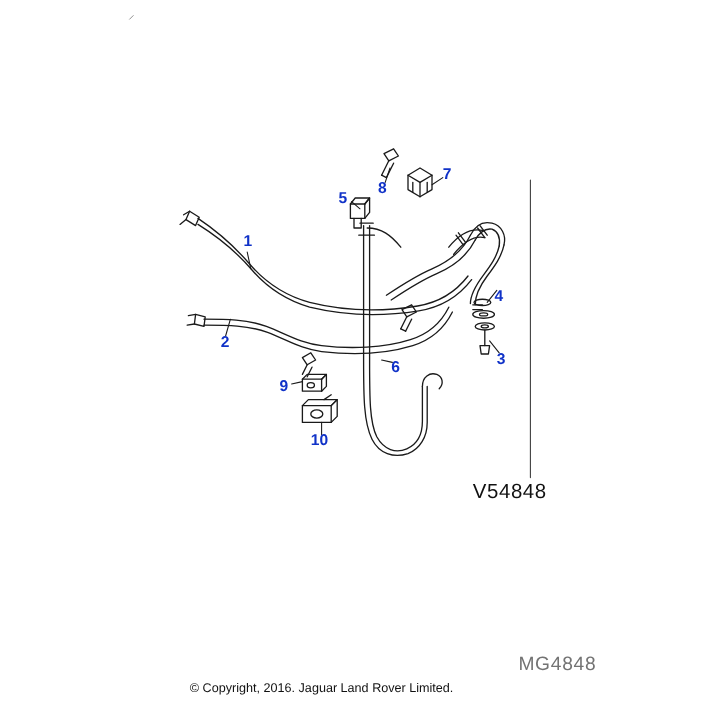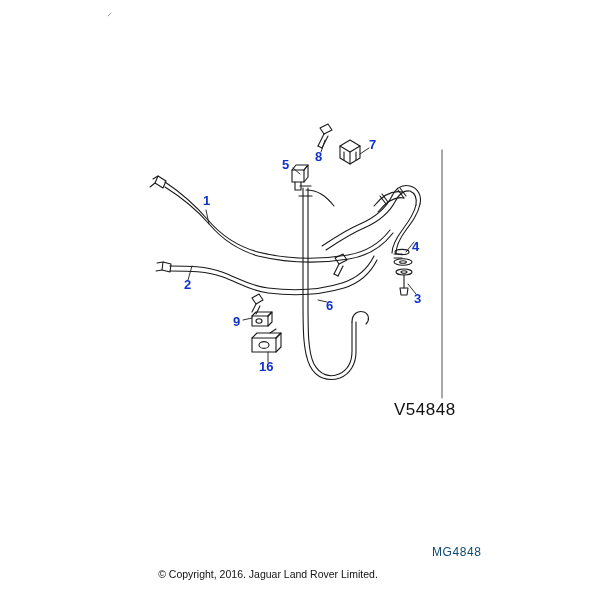--- a/index.html
+++ b/index.html
@@ -38,23 +38,23 @@
   }
   .code-label {
     position: absolute;
     color: #111111;
     font-family: "Liberation Sans", sans-serif;
     font-size: 17px;
     letter-spacing: 0.5px;
   }
   .part-code {
     position: absolute;
-    color: #0c4a6e;
-    font-family: "Liberation Sans", sans-serif;
-    font-size: 12px;
+    color: #737373;
+    font-family: "Liberation Sans", sans-serif;
+    font-size: 16px;
     letter-spacing: 0.6px;
   }
   .copyright {
     position: absolute;
     left: 0;
     width: 536px;
     text-align: center;
     color: #111111;
     font-family: "Liberation Sans", sans-serif;
     font-size: 10.5px;
@@ -199,21 +199,21 @@
 
   <div class="callout" style="left:203px; top:194px;">1</div>
   <div class="callout" style="left:184px; top:278px;">2</div>
   <div class="callout" style="left:414px; top:292px;">3</div>
   <div class="callout" style="left:412px; top:240px;">4</div>
   <div class="callout" style="left:282px; top:158px;">5</div>
   <div class="callout" style="left:326px; top:299px;">6</div>
   <div class="callout" style="left:369px; top:138px;">7</div>
   <div class="callout" style="left:315px; top:150px;">8</div>
   <div class="callout" style="left:233px; top:315px;">9</div>
-  <div class="callout" style="left:259px; top:360px;">16</div>
+  <div class="callout" style="left:259px; top:360px;">10</div>
 
   <div class="code-label" style="left:394px; top:400px;">V54848</div>
 
   <div class="part-code" style="left:432px; top:545px;">MG4848</div>
 
   <div class="copyright" style="top:568px;">© Copyright, 2016. Jaguar Land Rover Limited.</div>
 
 </div>
 
 </body></html>

